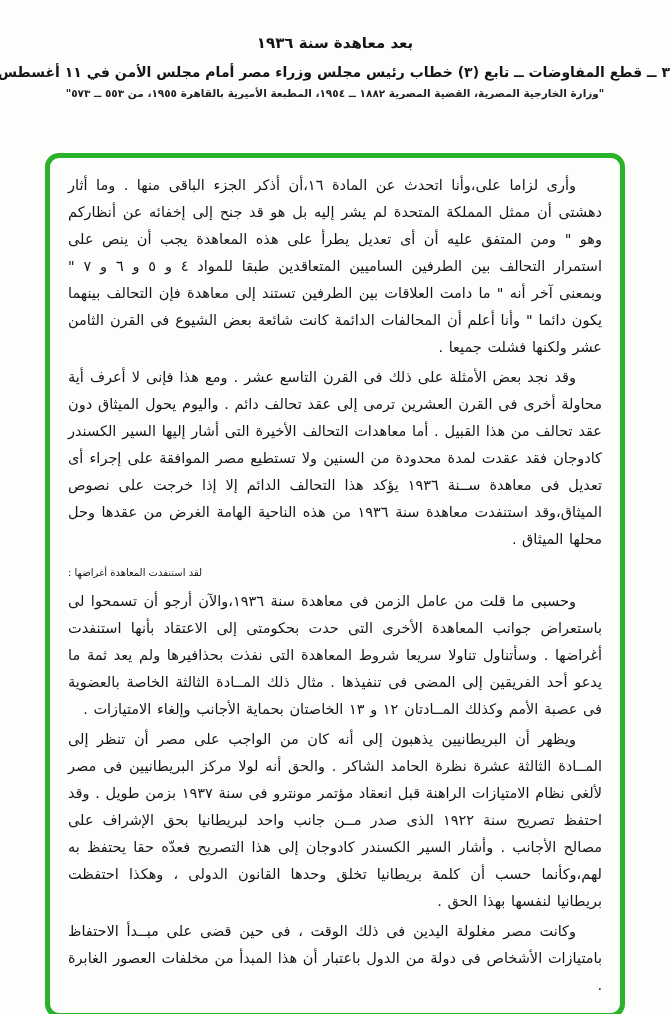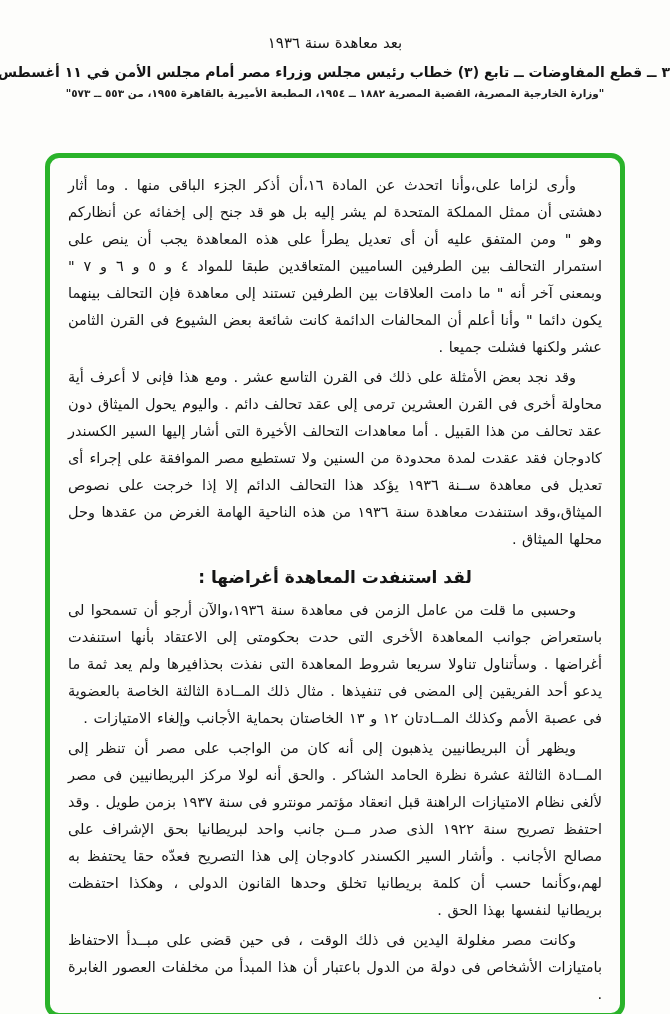--- a/index.html
+++ b/index.html
@@ -15,21 +15,21 @@
     overflow: hidden;
     color: #151515;
   }
 
   .header {
     padding-top: 34px;
     text-align: center;
   }
   .header .line1 {
     font-size: 15px;
-    font-weight: normal;
+    font-weight: bold;
     letter-spacing: 0.5px;
     white-space: nowrap;
   }
   .header .line2 {
     margin-top: 12px;
     font-size: 14px;
     font-weight: bold;
     white-space: nowrap;
   }
   .header .line3 {
@@ -56,23 +56,23 @@
   .para {
     font-size: 14.5px;
     line-height: 27px;
     text-align: justify;
     text-indent: 26px;
     margin-bottom: 3px;
     word-spacing: 1px;
   }
 
   .subhead {
-    font-size: 17px;
-    font-weight: bold;
-    text-align: center;
+    font-size: 10px;
+    font-weight: normal;
+    text-align: left;
     margin: 14px 0 10px 0;
   }
 </style>
 </head>
 <body>
 
 <div class="page">
 
   <div class="header">
     <div class="line1">بعد معاهدة سنة ١٩٣٦</div>

